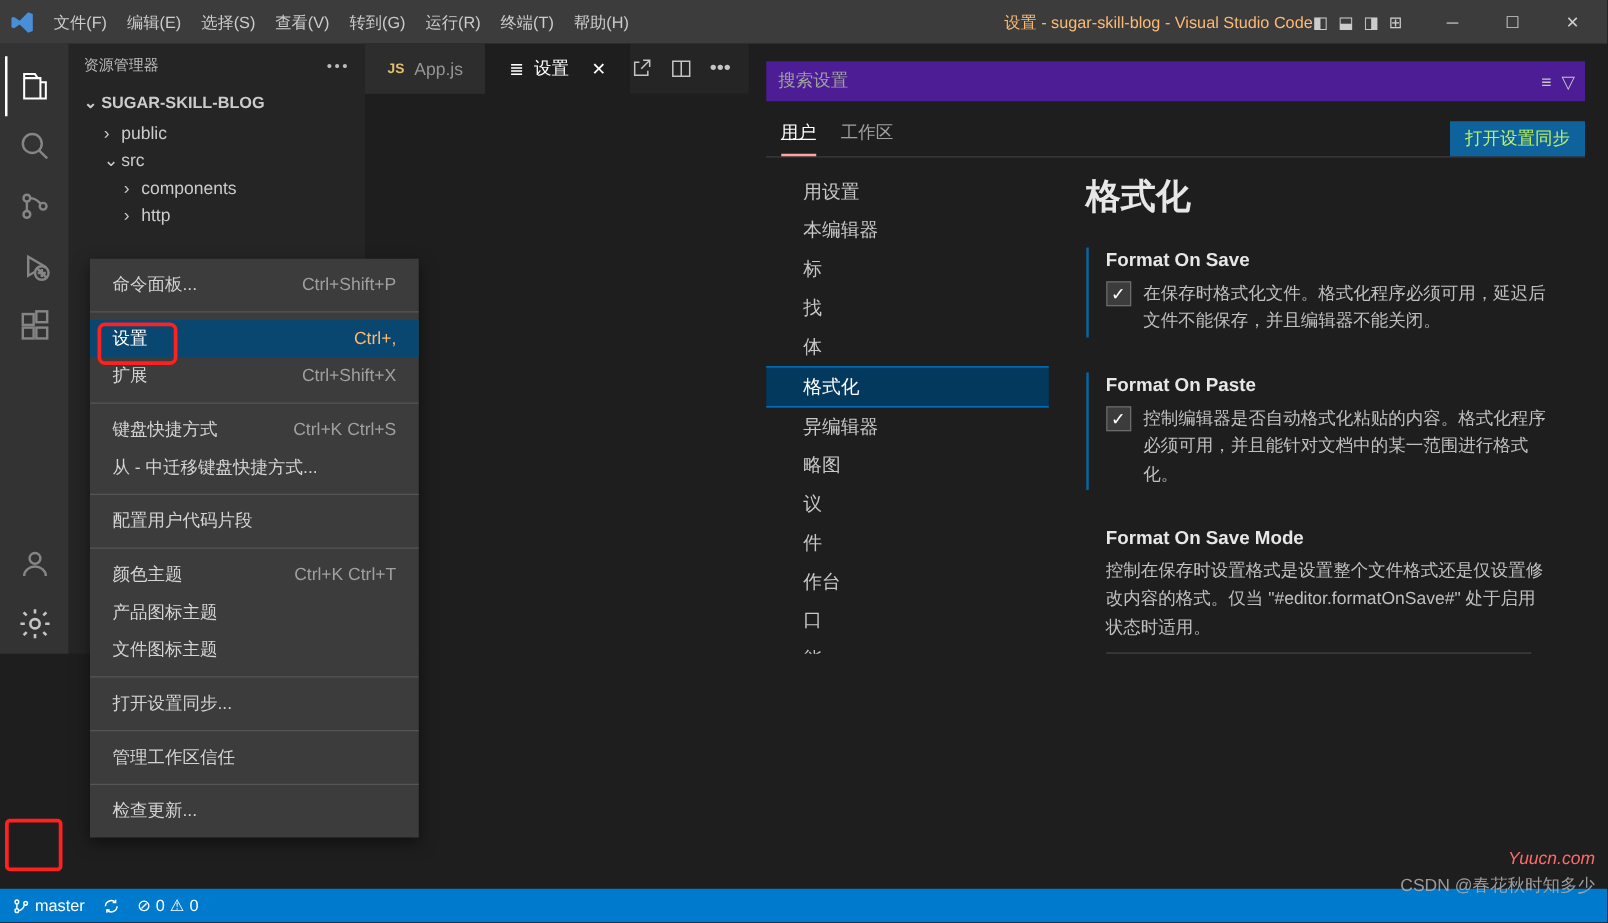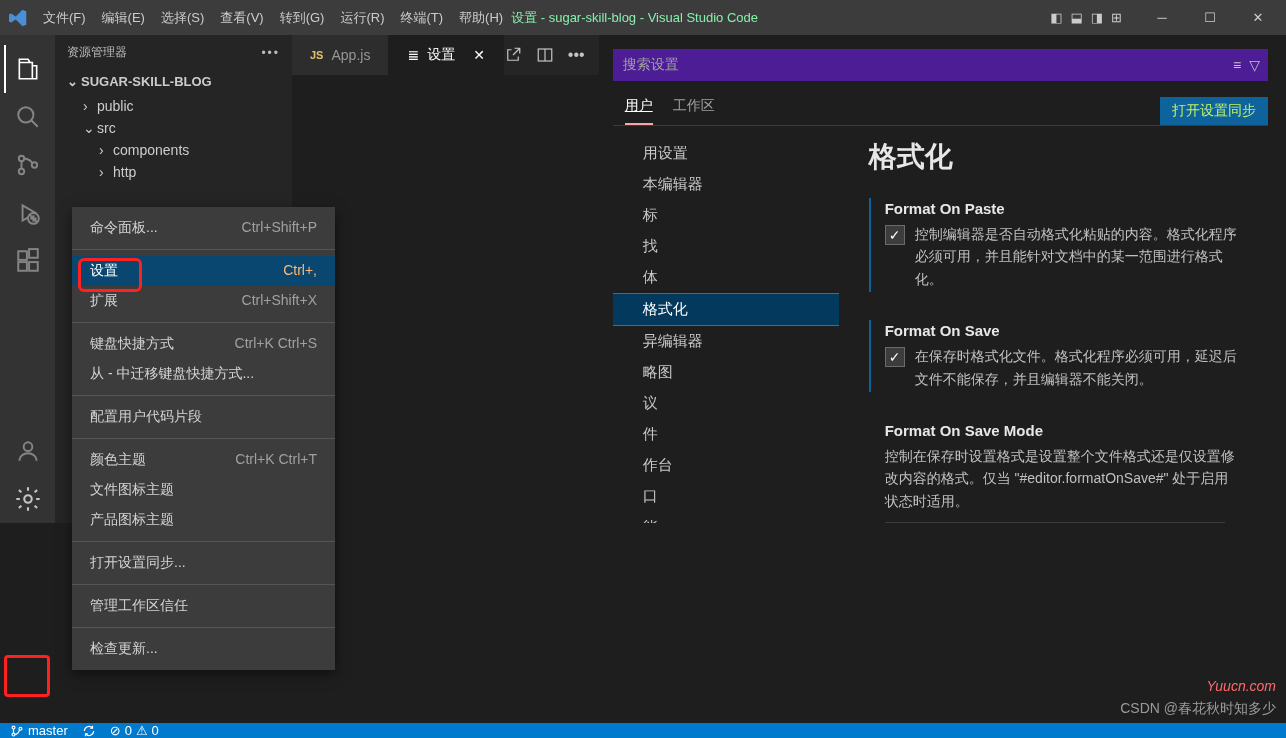--- a/index.html
+++ b/index.html
@@ -2,21 +2,21 @@
 <html><head>
 <meta charset="utf-8">
 <style>
 * { margin: 0; padding: 0; box-sizing: border-box; font-family: "Segoe UI", "Microsoft YaHei", sans-serif; }
 body { background: #1e1e1e; color: #cccccc; width: 1286px; height: 738px; overflow: hidden; position: relative; }
 
 .titlebar { height: 35px; background: #3c3c3c; display: flex; align-items: center; font-size: 13px; color: #cccccc; }
 .titlebar .vscode-icon { width: 35px; display: flex; justify-content: center; align-items: center; }
 .titlebar .menus { display: flex; }
 .titlebar .menus span { padding: 0 8px; cursor: pointer; }
-.titlebar .title-text { flex: 1; text-align: left; color: #86efac; }
+.titlebar .title-text { flex: 1; text-align: right; color: #fdba74; }
 .titlebar .window-controls { display: flex; align-items: center; gap: 8px; padding-right: 8px; }
 .titlebar .window-controls .ctrl { width: 40px; height: 35px; display: flex; justify-content: center; align-items: center; }
 .titlebar .layout-icons { display: flex; gap: 8px; margin-right: 20px; }
 
 .main { display: flex; height: 488px; }
 .activitybar { width: 55px; background: #333333; display: flex; flex-direction: column; align-items: center; padding-top: 10px; }
 .activitybar .ab-item { width: 48px; height: 48px; display: flex; justify-content: center; align-items: center; color: #858585; position: relative; }
 .activitybar .ab-item.active { color: #ffffff; }
 .activitybar .ab-item.active::before { content: ""; position: absolute; left: 0; top: 0; bottom: 0; width: 2px; background: #ffffff; }
 .activitybar .spacer { flex: 1; }
@@ -57,21 +57,21 @@
 .settings-content { flex: 1; padding: 12px 30px 0 30px; overflow: hidden; }
 .settings-content h2 { font-size: 28px; font-weight: 700; color: #e7e7e7; margin-bottom: 22px; }
 .setting { border-left: 2px solid #0e639c; padding: 2px 0 2px 14px; margin-bottom: 28px; }
 .setting.noborder { border-left: 2px solid transparent; }
 .setting .lbl { font-size: 15px; font-weight: 600; color: #e7e7e7; margin-bottom: 6px; }
 .setting .desc { font-size: 14px; color: #c0c0c0; line-height: 1.6; display: flex; align-items: flex-start; gap: 10px; }
 .chk { width: 20px; height: 20px; background: #3c3c3c; border: 1px solid #6b6b6b; display: inline-flex; justify-content: center; align-items: center; flex-shrink: 0; margin-top: 2px; }
 .chk.checked::after { content: "✓"; color: #ffffff; font-size: 14px; }
 .select-box { margin-top: 10px; background: #3c3c3c; border: 1px solid #3c3c3c; height: 30px; width: 340px; display: flex; align-items: center; justify-content: space-between; padding: 0 10px; color: #cccccc; font-size: 14px; }
 
-.statusbar { position: absolute; bottom: 0; left: 0; right: 0; height: 15px; background: #007acc; color: #ffffff; display: flex; align-items: center; font-size: 13px; padding: 0 10px; gap: 14px; }
+.statusbar { position: absolute; bottom: 0; left: 0; right: 0; height: 27px; background: #007acc; color: #ffffff; display: flex; align-items: center; font-size: 13px; padding: 0 10px; gap: 14px; }
 .statusbar .sb-item { display: flex; align-items: center; gap: 4px; }
 
 .context-menu { position: absolute; left: 72px; top: 207px; width: 263px; background: #3c3c3c; box-shadow: 0 4px 12px rgba(0,0,0,0.5); font-size: 14px; color: #d4d4d4; z-index: 50; padding: 6px 0; }
 .cm-item { display: flex; justify-content: space-between; padding: 6px 18px; }
 .cm-item.selected { background: #094771; color: #ffffff; }
 .cm-sep { height: 1px; background: #555555; margin: 6px 0; }
 .cm-item .shortcut { color: #a0a0a0; }
 .cm-item.selected .shortcut { color: #fdba74; }
 
 .redbox { position: absolute; border: 3px solid #ff2020; border-radius: 6px; pointer-events: none; z-index: 60; }
@@ -256,31 +256,31 @@
             <div class="nav-item sub">口</div>
             <div class="nav-item sub">能</div>
             <div class="nav-item sub">用程序</div>
             <div class="nav-item sub">全性</div>
             <div class="nav-item sub">展</div>
           </div>
         <div class="settings-content">
           <h2>格式化</h2>
           <div id="settings-list">
               <div class="setting">
+                <div class="lbl">Format On Save</div>
+                <div class="desc">
+                  <span class="chk checked"></span>
+                  <span>在保存时格式化文件。格式化程序必须可用，延迟后文件不能保存，并且编辑器不能关闭。</span>
+                </div>
+              </div>
+              <div class="setting">
                 <div class="lbl">Format On Paste</div>
                 <div class="desc">
                   <span class="chk checked"></span>
                   <span>控制编辑器是否自动格式化粘贴的内容。格式化程序必须可用，并且能针对文档中的某一范围进行格式化。</span>
-                </div>
-              </div>
-              <div class="setting">
-                <div class="lbl">Format On Save</div>
-                <div class="desc">
-                  <span class="chk checked"></span>
-                  <span>在保存时格式化文件。格式化程序必须可用，延迟后文件不能保存，并且编辑器不能关闭。</span>
                 </div>
               </div>
               <div class="setting noborder">
                 <div class="lbl">Format On Save Mode</div>
                 <div class="desc">
                   <span>控制在保存时设置格式是设置整个文件格式还是仅设置修改内容的格式。仅当 "#editor.formatOnSave#" 处于启用状态时适用。</span>
                 </div>
                 <div class="select-box">
                   <span>file</span>
                   <span>⌄</span>
@@ -321,24 +321,24 @@
     <div class="cm-sep"></div>
     <div class="cm-item">
       <span>配置用户代码片段</span>
     </div>
     <div class="cm-sep"></div>
     <div class="cm-item">
       <span>颜色主题</span>
       <span class="shortcut">Ctrl+K Ctrl+T</span>
     </div>
     <div class="cm-item">
+      <span>产品图标主题</span>
+    </div>
+    <div class="cm-item">
       <span>文件图标主题</span>
-    </div>
-    <div class="cm-item">
-      <span>产品图标主题</span>
     </div>
     <div class="cm-sep"></div>
     <div class="cm-item">
       <span>打开设置同步...</span>
     </div>
     <div class="cm-sep"></div>
     <div class="cm-item">
       <span>管理工作区信任</span>
     </div>
     <div class="cm-sep"></div>

